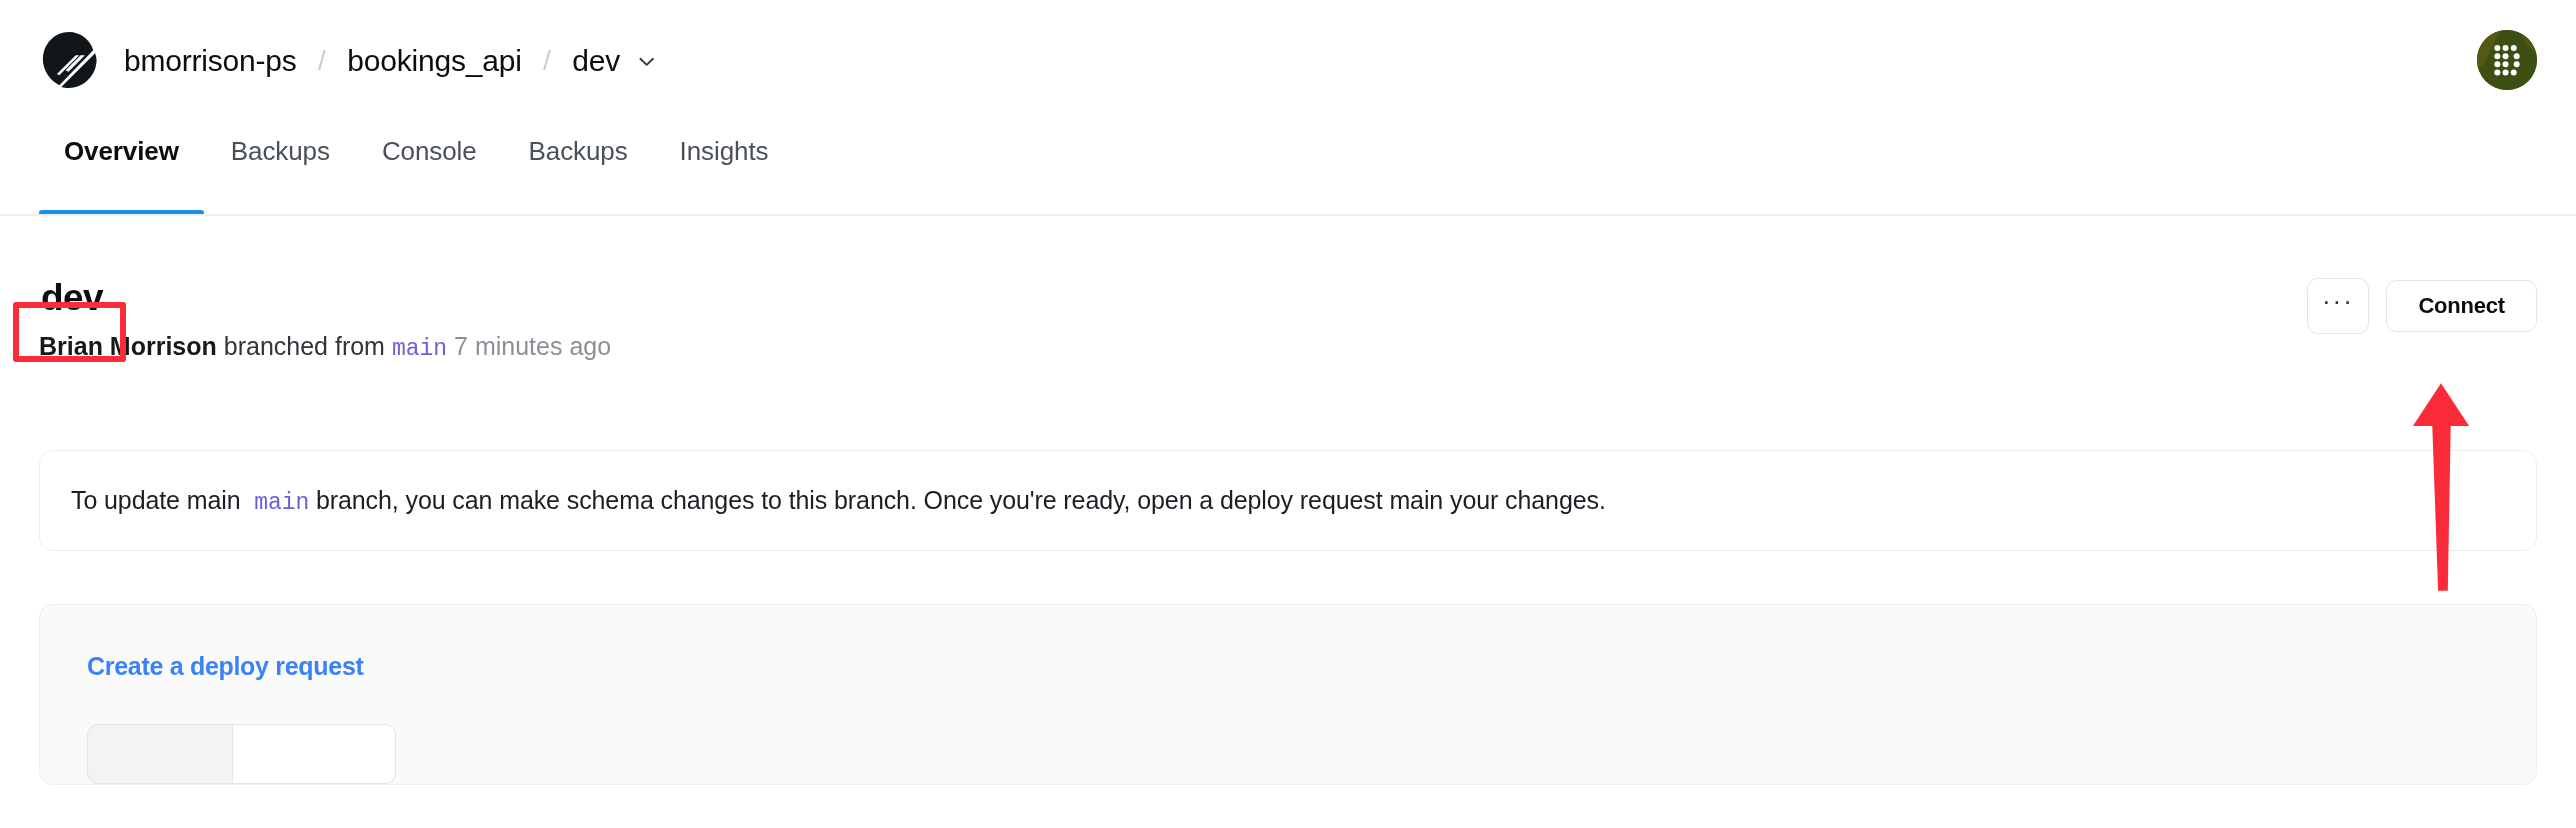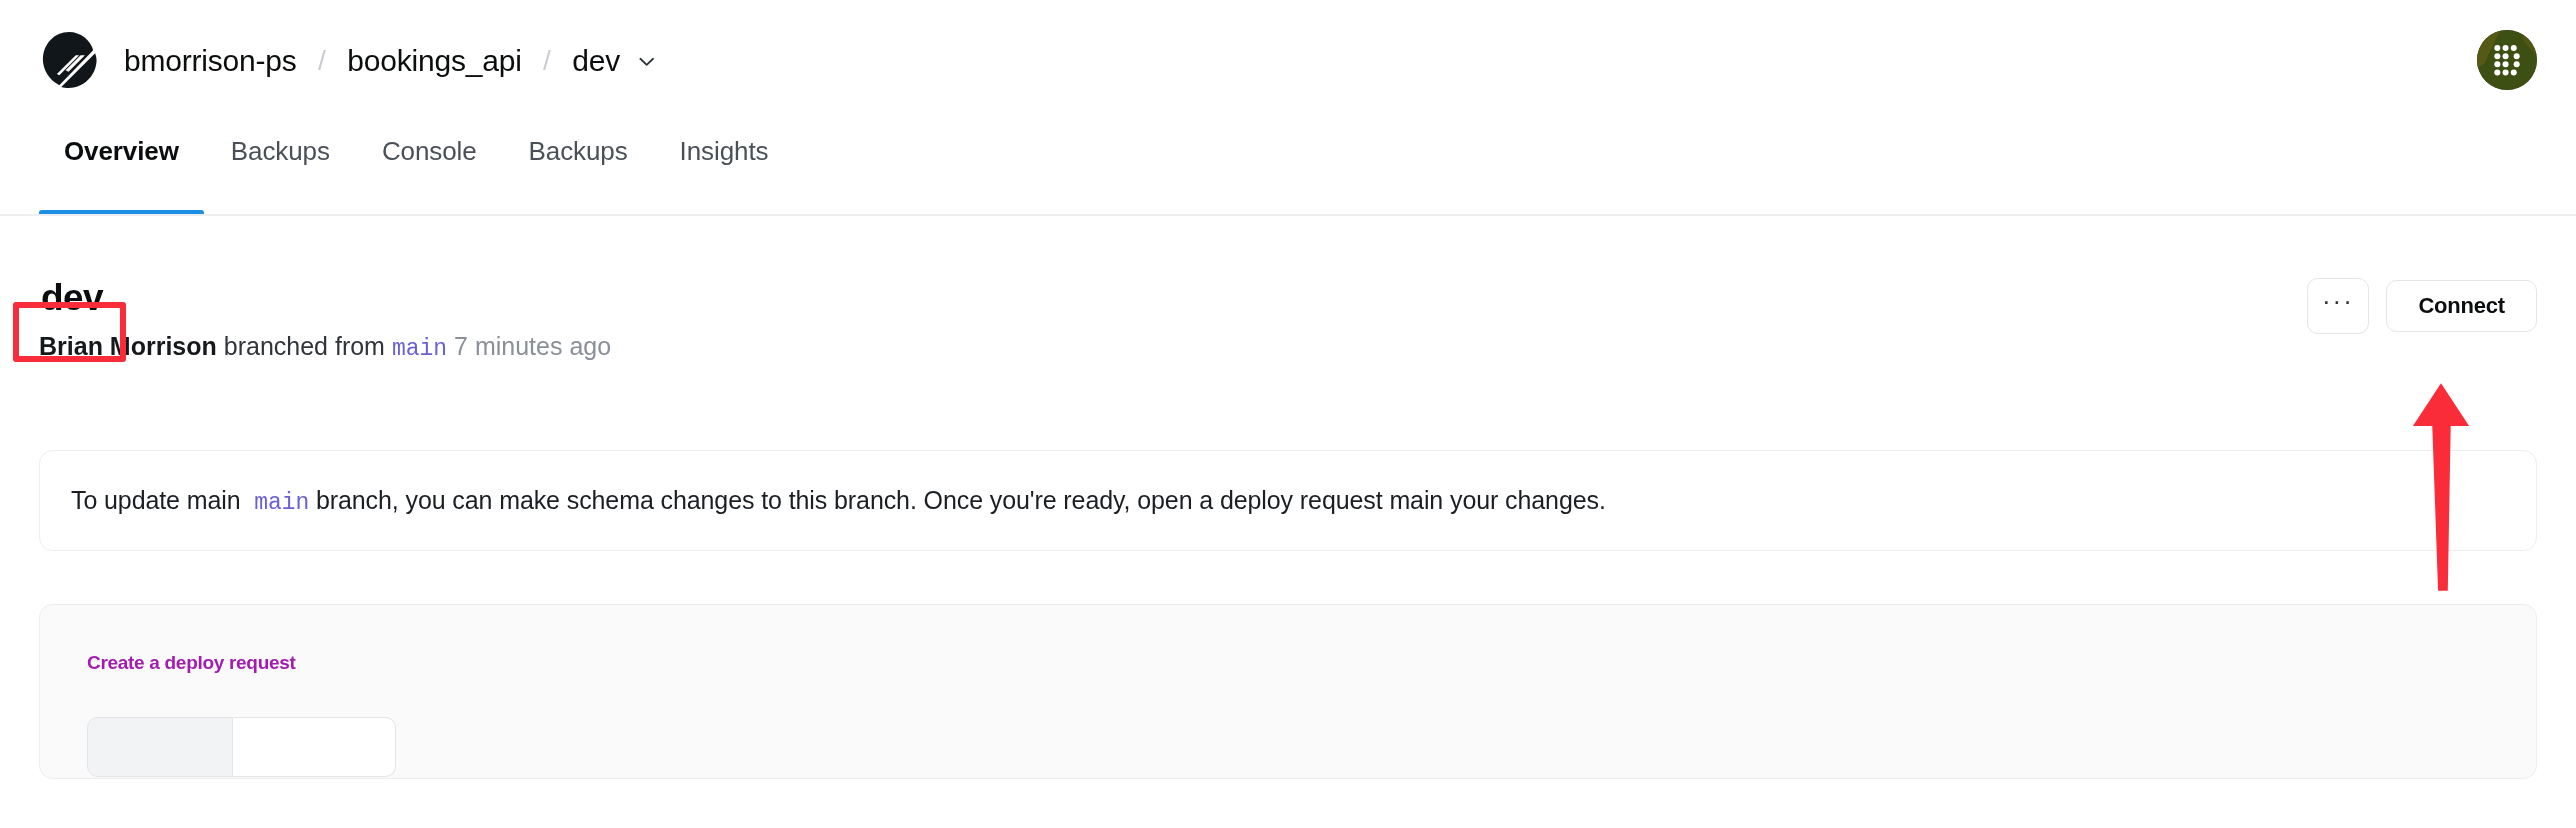--- a/index.html
+++ b/index.html
@@ -225,23 +225,23 @@
   
   .deploy-card {
     margin-top: 53px;
     border: 1.9px solid #ededef;
     border-radius: 13.6px;
     background: #fafafa;
     padding: 47px 47px 0 47px;
     min-height: 175px;
   }
   .deploy-title {
-    font-size: 19px;
+    font-size: 25px;
     font-weight: 700;
-    color: #a21caf;
+    color: #3b82f6;
     letter-spacing: -0.3px;
   }
   .segmented {
     margin-top: 43px;
     display: flex;
   }
   .seg {
     height: 60px;
     min-width: 146px;
     border: 1.9px solid #e3e5e8;

